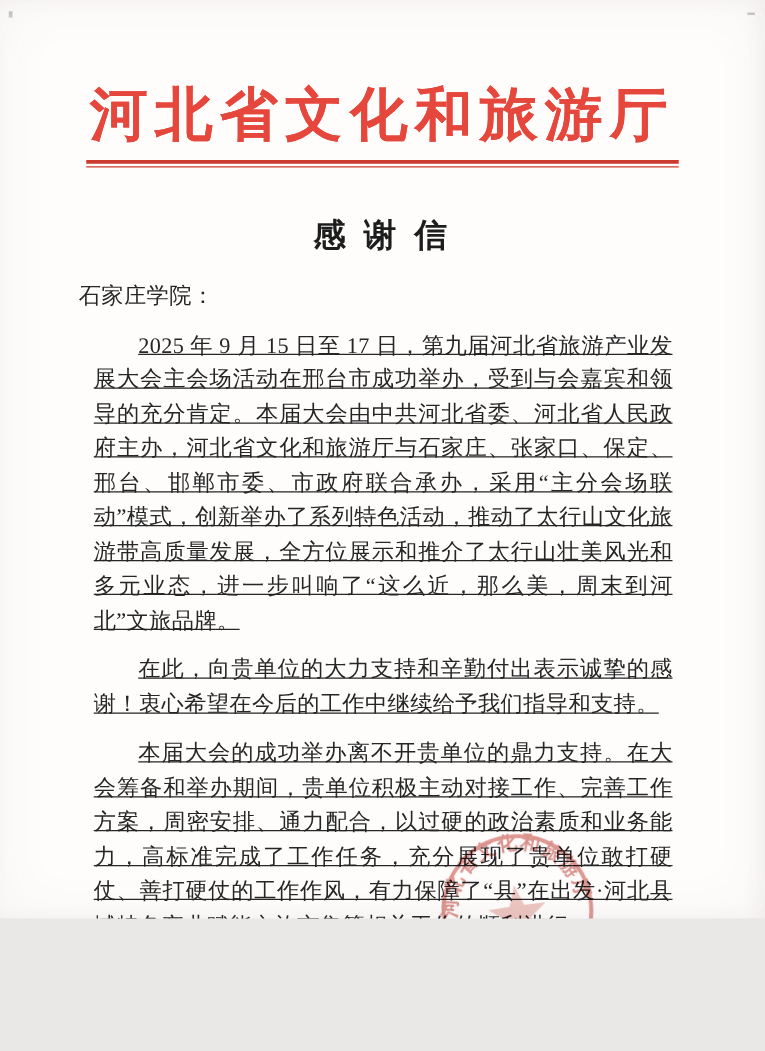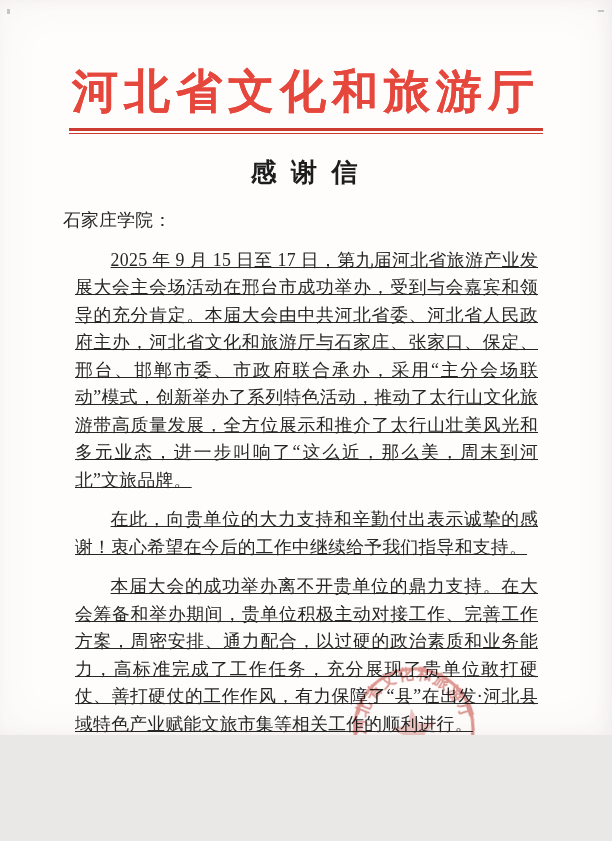--- a/index.html
+++ b/index.html
@@ -25,21 +25,21 @@
     line-height:1.2;
     text-shadow:0 0 .4px #e6473d;
   }
   .header-rule{
     width:474px;
     margin:9px auto 0 auto;
   }
   .header-rule .thick{height:3px;background:#cd3a30;}
   .header-rule .thin{height:1px;background:#cd3a30;margin-top:2px;}
   .letter-title{
-    margin-top:21px;
+    margin-top:37px;
     text-align:center;
     font-size:26px;
     font-weight:700;
     letter-spacing:4px;
     color:#1d1d1d;
   }
   .letter-body{
     margin:17px 62px 0 63px;
     font-size:17.8px;
     line-height:27.5px;

